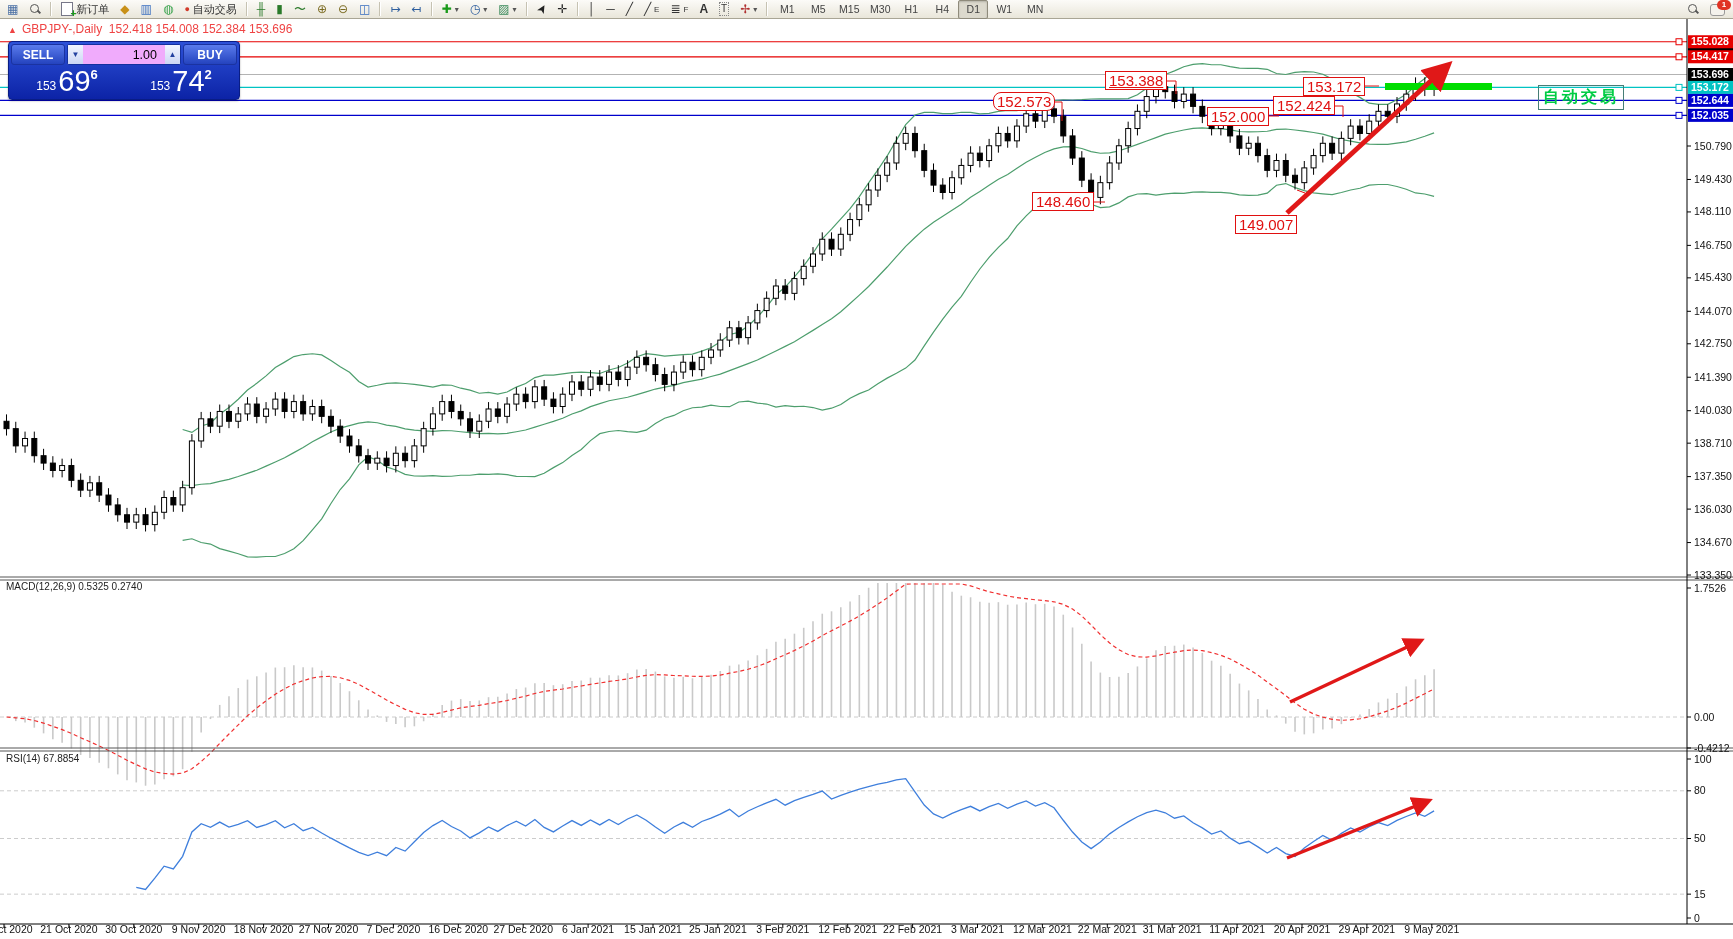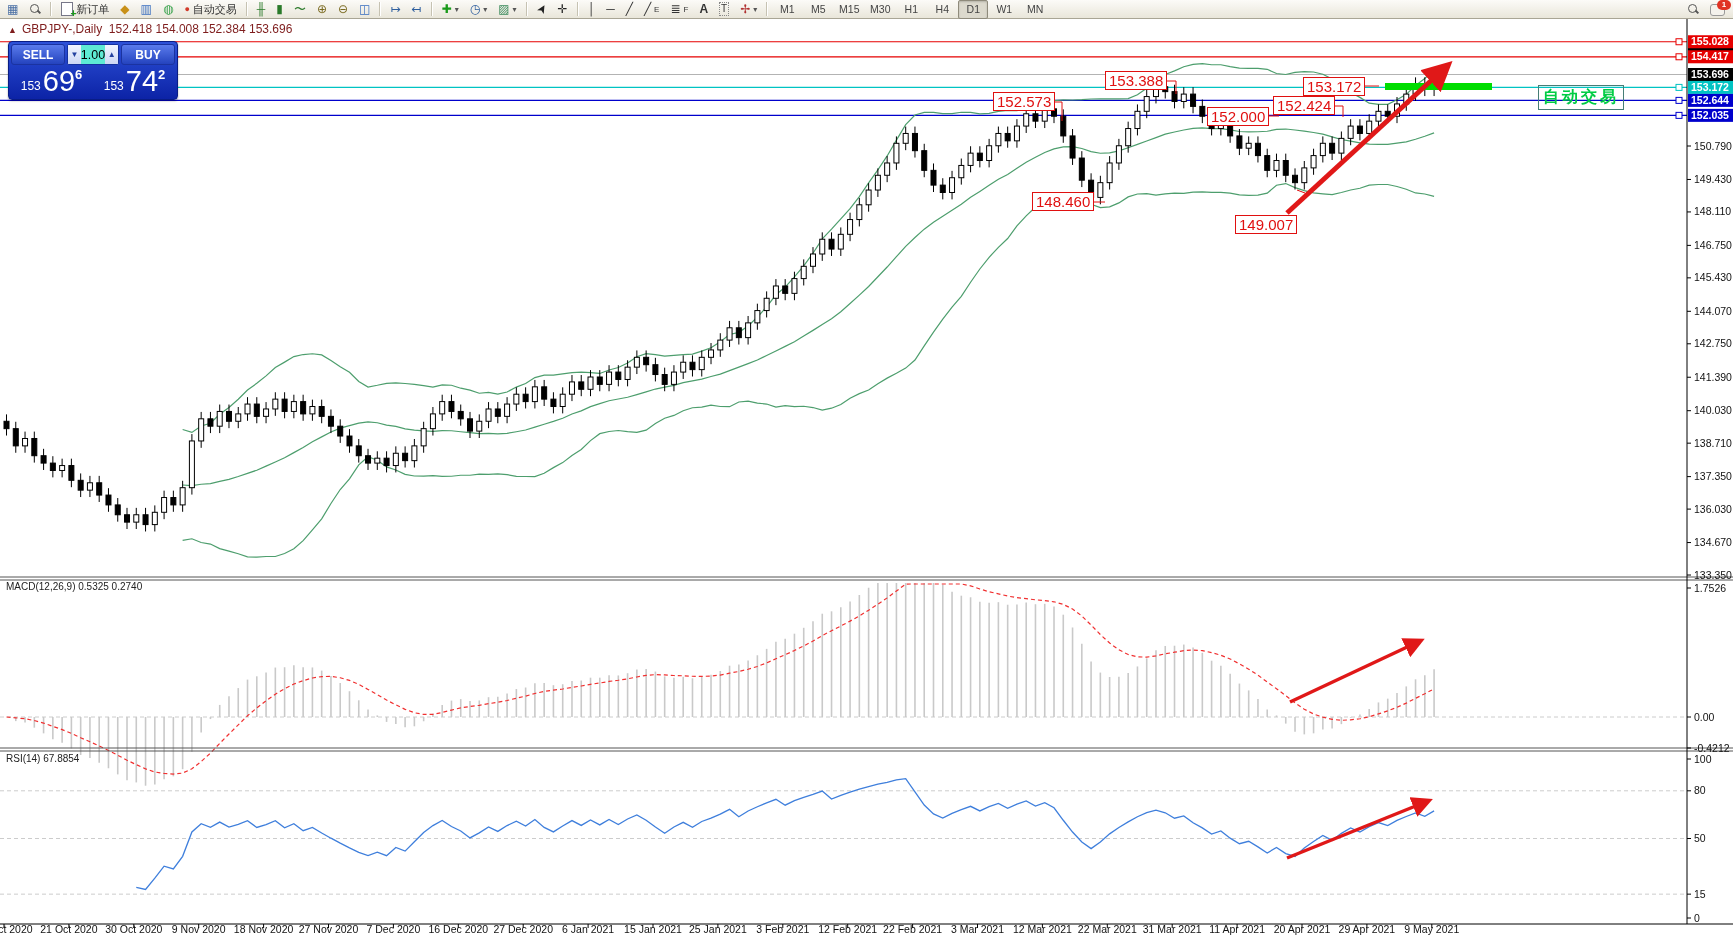--- a/index.html
+++ b/index.html
@@ -20,38 +20,38 @@
   .bubble{position:absolute;left:0;top:2px;width:13px;height:10px;border:1px solid #999;border-radius:3px;background:#f4f2ec;}
   .badge{position:absolute;right:-3px;top:-2px;min-width:10px;height:10px;border-radius:6px;background:#e03224;
          color:#fff;font-size:8px;line-height:10px;text-align:center;padding:0 2px;font-weight:bold;}
   .mag{position:relative;width:12px;height:12px;}
   .mag:before{content:"";position:absolute;left:1px;top:1px;width:7px;height:7px;border:1.6px solid #555;border-radius:50%;}
   .mag:after{content:"";position:absolute;left:8px;top:8px;width:4px;height:1.8px;background:#555;transform:rotate(45deg);}
   .doc{position:relative;width:10px;height:12px;background:#fff;border:1px solid #778;}
   .doc:after{content:"+";position:absolute;right:-4px;bottom:-4px;color:#1a9a1a;font-weight:bold;font-size:10px;}
   .caret{font-size:8px;color:#555;}
   
-  .chart-title{position:absolute;left:8px;top:22px;z-index:4;font-size:12px;color:#7f1d1d;}
+  .chart-title{position:absolute;left:8px;top:22px;z-index:4;font-size:12px;color:#ef4444;}
   .chart-title .mk{font-size:9px;margin-right:5px;}
   .pane-label{position:absolute;z-index:4;font-size:10px;color:#222;}
   .anno{position:absolute;z-index:4;border:1px solid #e01010;color:#e01010;background:#fff;
         font-size:15px;line-height:17px;padding:0 3px;white-space:nowrap;}
   .note-box{position:absolute;left:1538px;top:85px;z-index:4;border:1px solid #467d76;color:#00cc44;
             background:transparent;font-size:16px;letter-spacing:3px;padding:1px 4px;font-weight:bold;}
   
-  .qp{position:absolute;left:8px;top:41px;z-index:6;width:170px;height:59px;border-radius:4px;
+  .qp{position:absolute;left:8px;top:41px;z-index:6;width:232px;height:59px;border-radius:4px;
       background:linear-gradient(#2d51d8,#0c23a6);border:1px solid #091d85;box-shadow:0 1px 2px rgba(0,0,0,.35);
       display:flex;flex-direction:column;padding:2px;box-sizing:border-box;}
   .qp-row1{display:flex;gap:2px;height:21px;}
   .qp-btn{flex:0 0 52px;border-radius:3px;background:linear-gradient(#5a7bec,#2443be);color:#fff;
           font-size:12px;font-weight:bold;display:flex;align-items:center;justify-content:center;border:1px solid #1b33a0;}
   .qp-spin{flex:1;display:flex;background:#fff;border-radius:2px;overflow:hidden;border:1px solid #14309f;}
   .qp-step{width:15px;background:linear-gradient(#f2f5ff,#ccd6f4);color:#23409f;font-size:8px;
            display:flex;align-items:center;justify-content:center;}
-  .qp-vol{flex:1;background:#5eead4;color:#000;font-size:12.5px;display:flex;align-items:center;justify-content:flex-end;padding-right:0;}
+  .qp-vol{flex:1;background:#f0abfc;color:#000;font-size:12.5px;display:flex;align-items:center;justify-content:flex-end;padding-right:8px;}
   .qp-row2{flex:1;display:flex;gap:2px;margin-top:2px;}
   .qp-half{flex:1;display:flex;align-items:flex-end;justify-content:center;color:#fff;padding-bottom:1px;}
   .qp-small{font-size:12px;margin-right:2px;margin-bottom:3px;}
   .qp-big{font-size:29px;font-weight:normal;line-height:29px;}
   .qp-sup{font-size:13px;font-weight:bold;margin-top:0;align-self:flex-start;}
   svg{position:absolute;left:0;top:0;z-index:1;}
 </style>
 </head>
 <body>
 
@@ -816,22 +816,22 @@
         <span class="qp-small">153</span>
         <span class="qp-big">74</span>
         <span class="qp-sup">2</span>
       </div>
     </div>
   </div>
 
   <div class="pane-label" style="left:6px;top:581px">MACD(12,26,9) 0.5325 0.2740</div>
   <div class="pane-label" style="left:6px;top:753px">RSI(14) 67.8854</div>
 
-  <div class="anno" style="left: 993px; top: 92px;">152.573</div>
-  <div class="anno" style="left: 1105px; top: 71px;">153.388</div>
+  <div class="anno" style="left: 993px; top: 92px; border-radius: 8px;">152.573</div>
+  <div class="anno" style="left: 1105px; top: 71px; text-decoration: underline;">153.388</div>
   <div class="anno" style="left: 1207px; top: 107px;">152.000</div>
   <div class="anno" style="left: 1273px; top: 96px;">152.424</div>
   <div class="anno" style="left: 1303px; top: 77px;">153.172</div>
   <div class="anno" style="left: 1032px; top: 192px;">148.460</div>
   <div class="anno" style="left: 1235px; top: 181px; margin-top: 34px;">149.007</div>
 
   <div class="note-box">自动交易</div>
 </div>
 
 </body></html>

